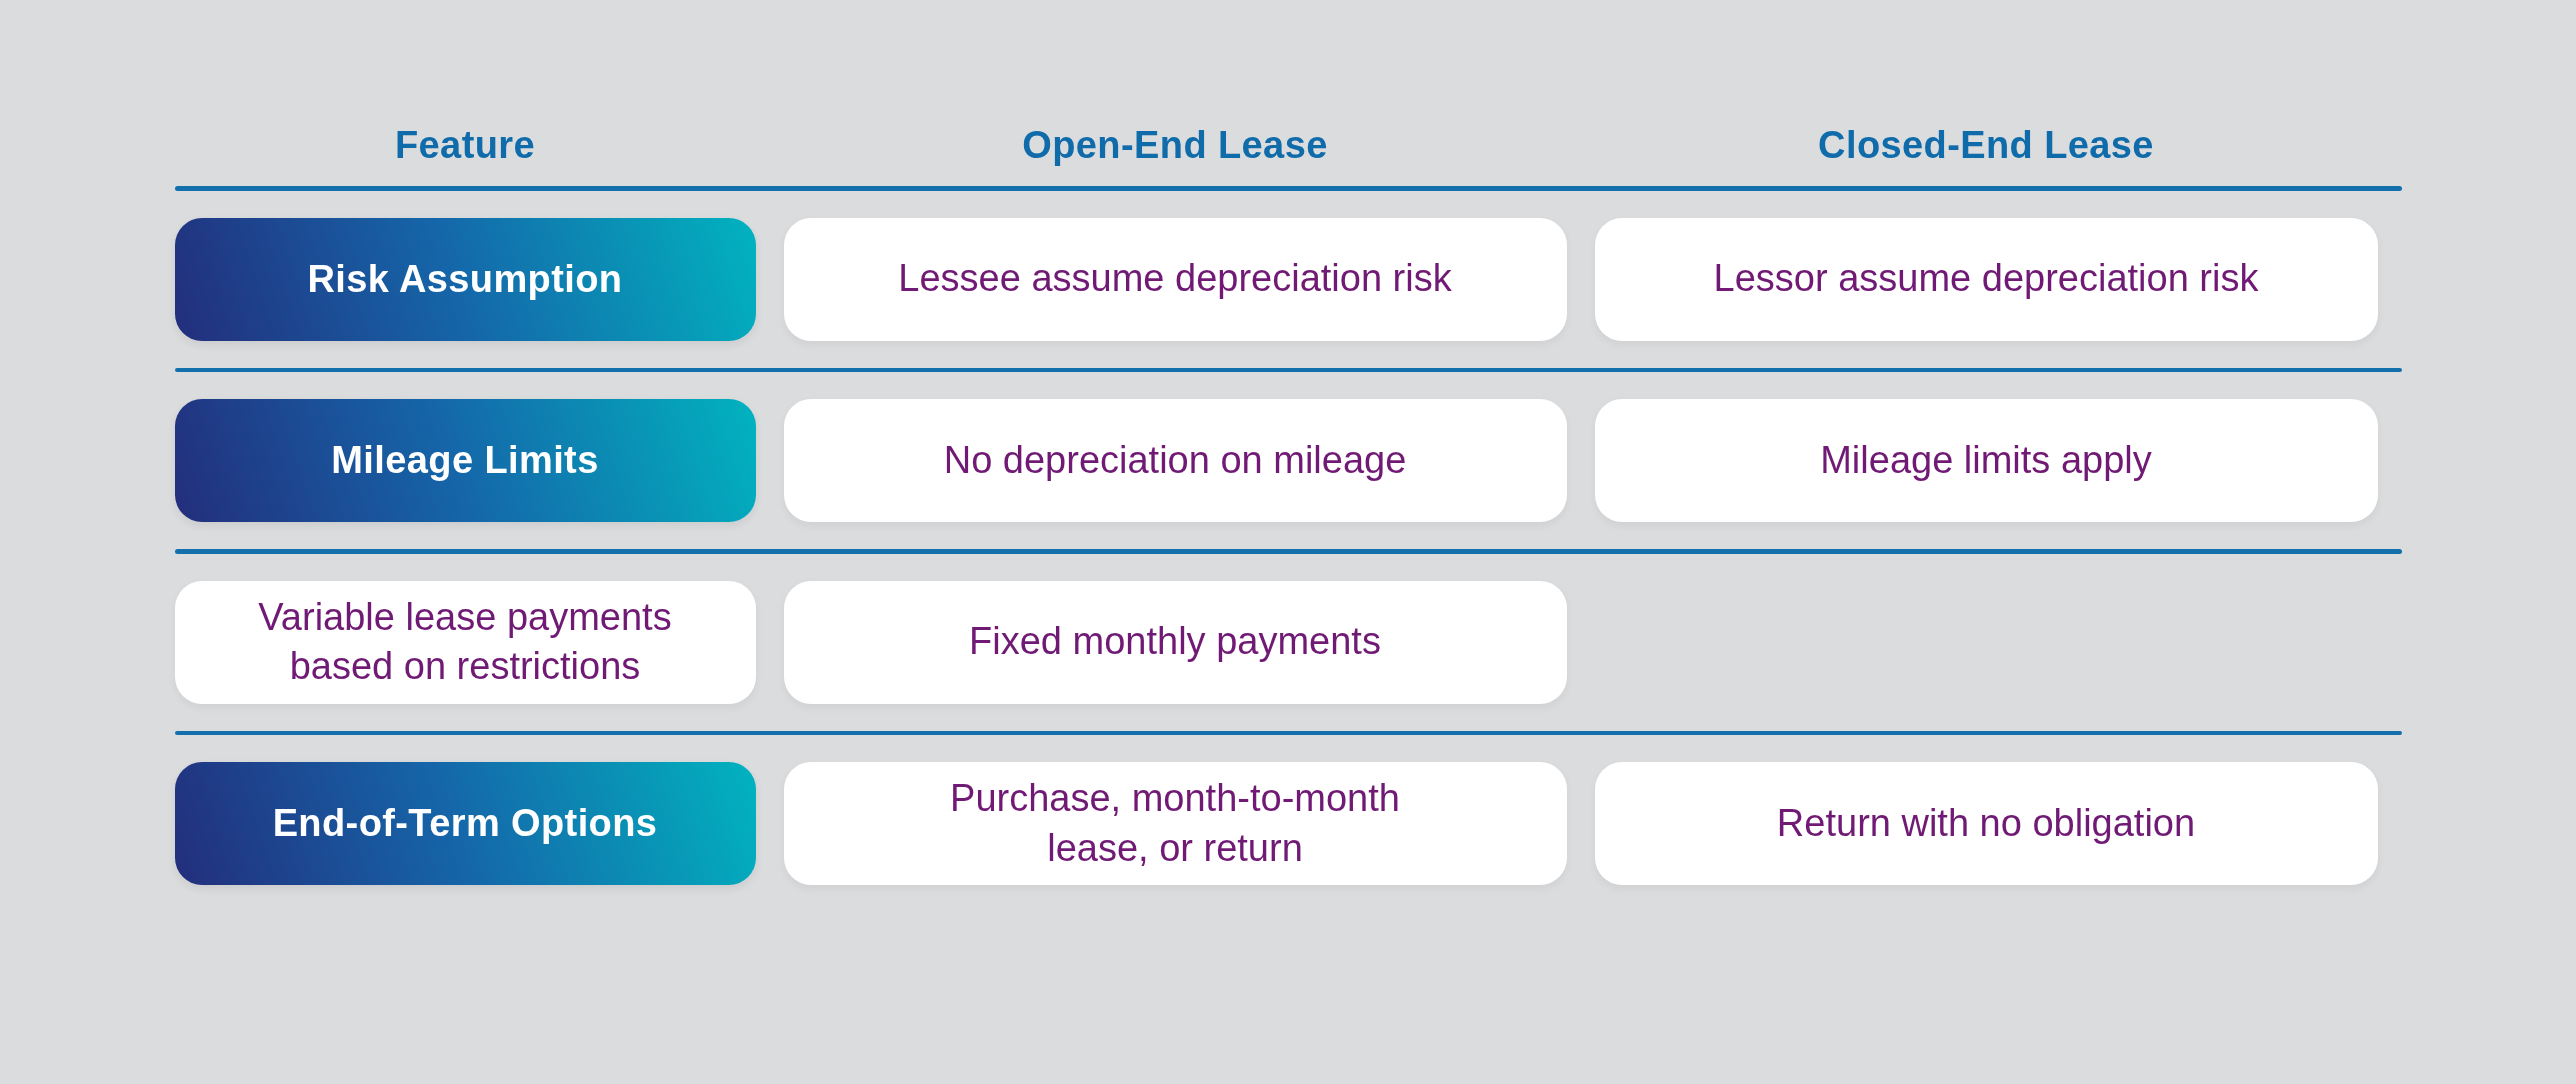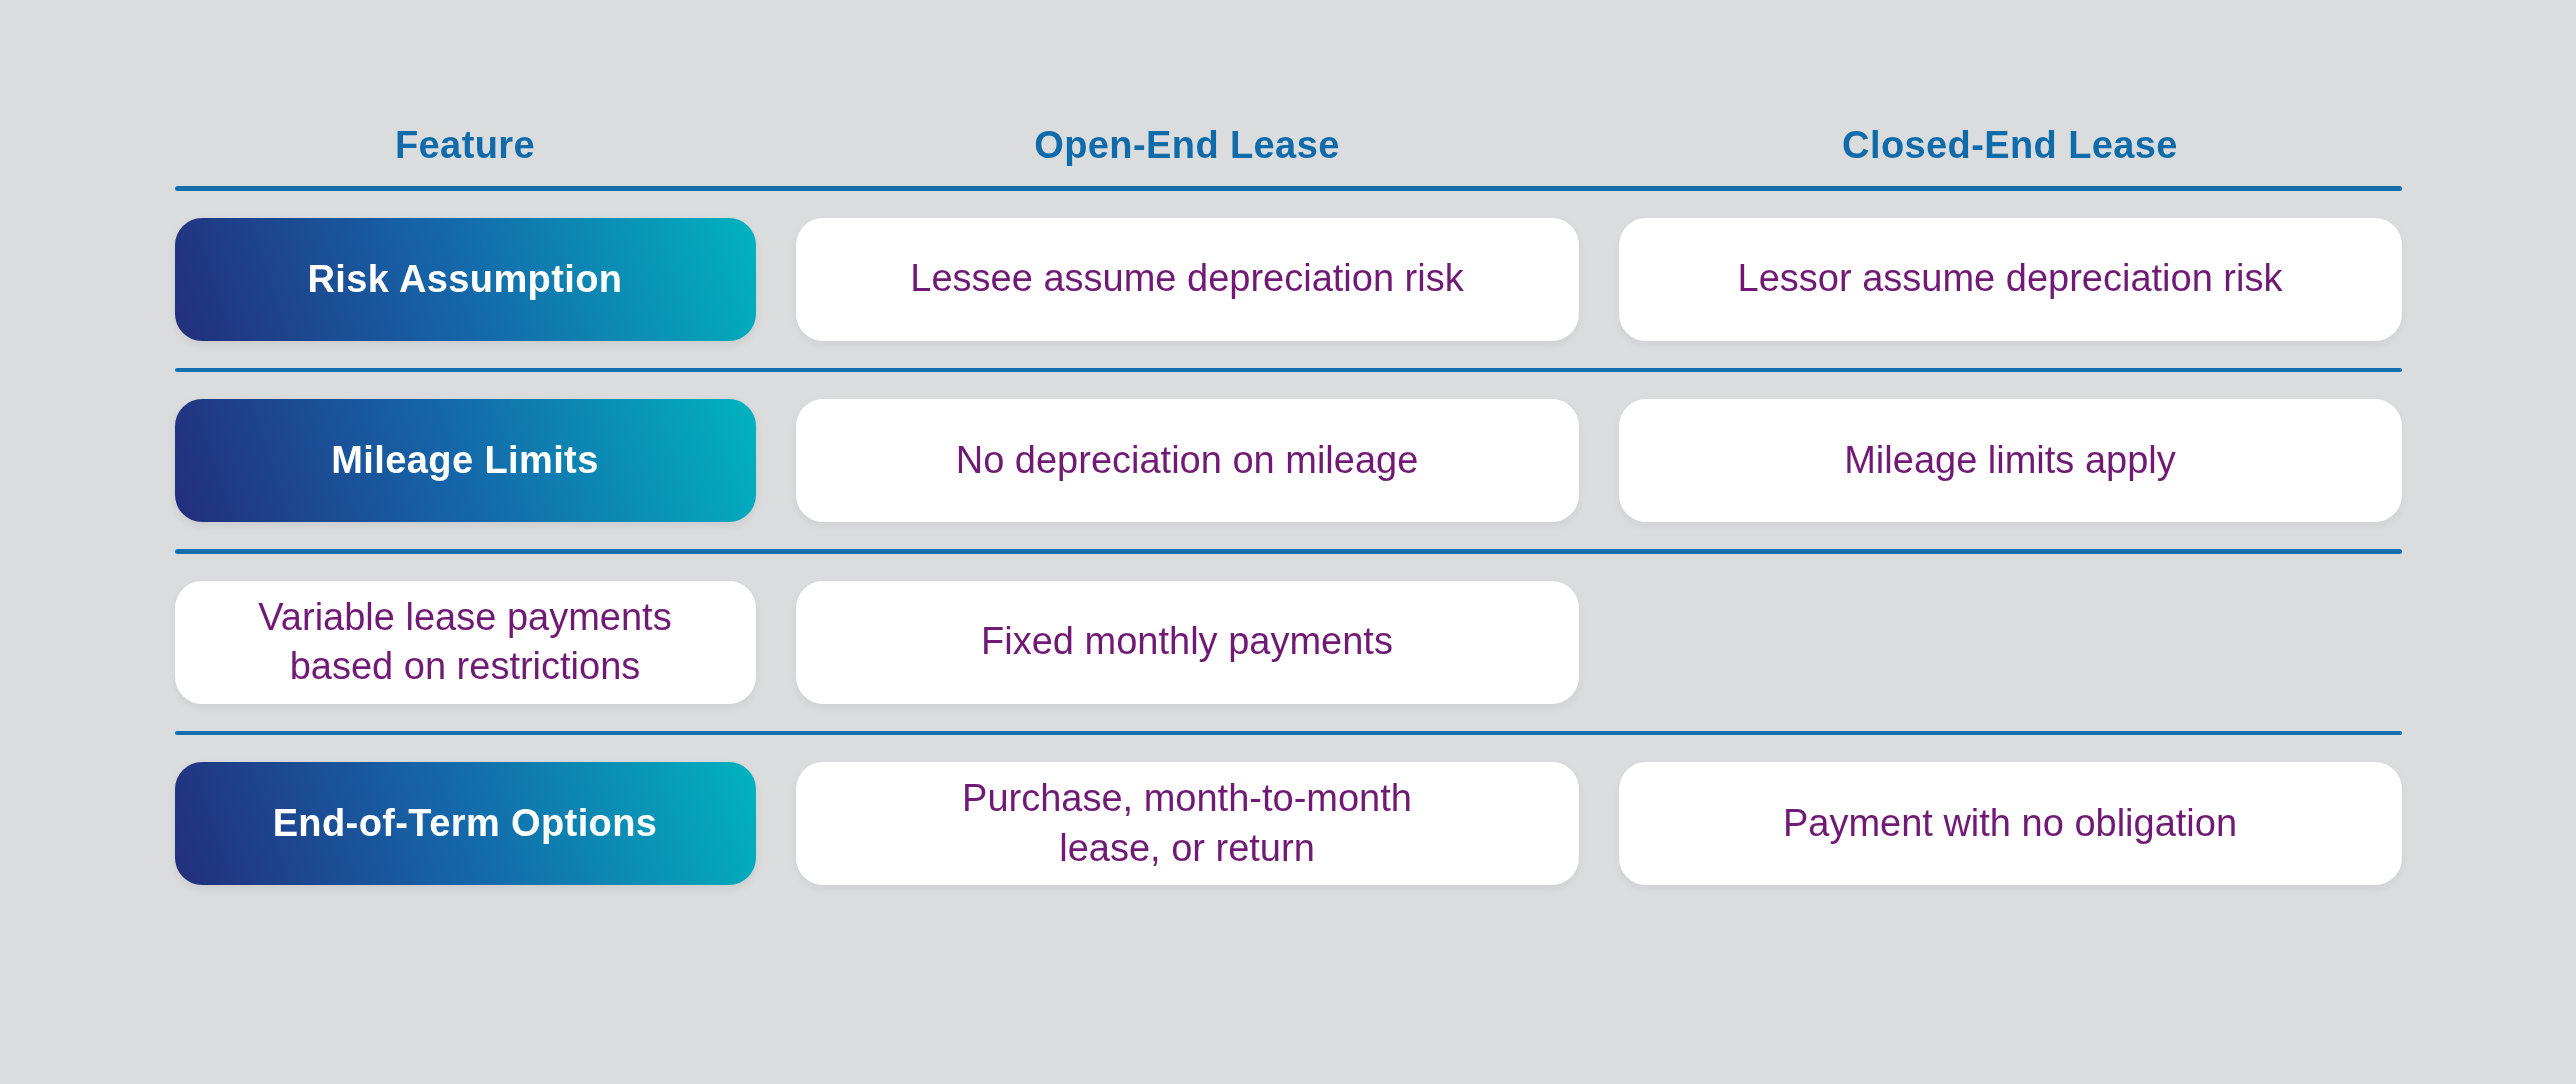--- a/index.html
+++ b/index.html
@@ -20,21 +20,21 @@
     background: #DBDCDE;
   }
   .table {
     width: 2227px;
     margin: 0 auto;
     padding-top: 123px;
   }
   .grid {
     display: grid;
     grid-template-columns: 581px 783px 783px;
-    column-gap: 40px;
+    column-gap: 28px;
   }
   .header-row {
     height: 45px;
     align-items: center;
   }
   .header-cell {
     text-align: center;
     font-size: 38px;
     font-weight: 700;
     letter-spacing: 0.4px;
@@ -117,18 +117,18 @@
 based on restrictions</div>
       <div class="value-card">Fixed monthly payments</div>
     </div>
 
     <div class="divider"></div>
 
     <div class="grid row">
       <div class="feature-pill">End-of-Term Options</div>
       <div class="value-card">Purchase, month-to-month
 lease, or return</div>
-      <div class="value-card">Payment with no obligation</div>
+      <div class="value-card">Return with no obligation</div>
     </div>
 
   </div>
 </div>
 
 
 </body></html>

